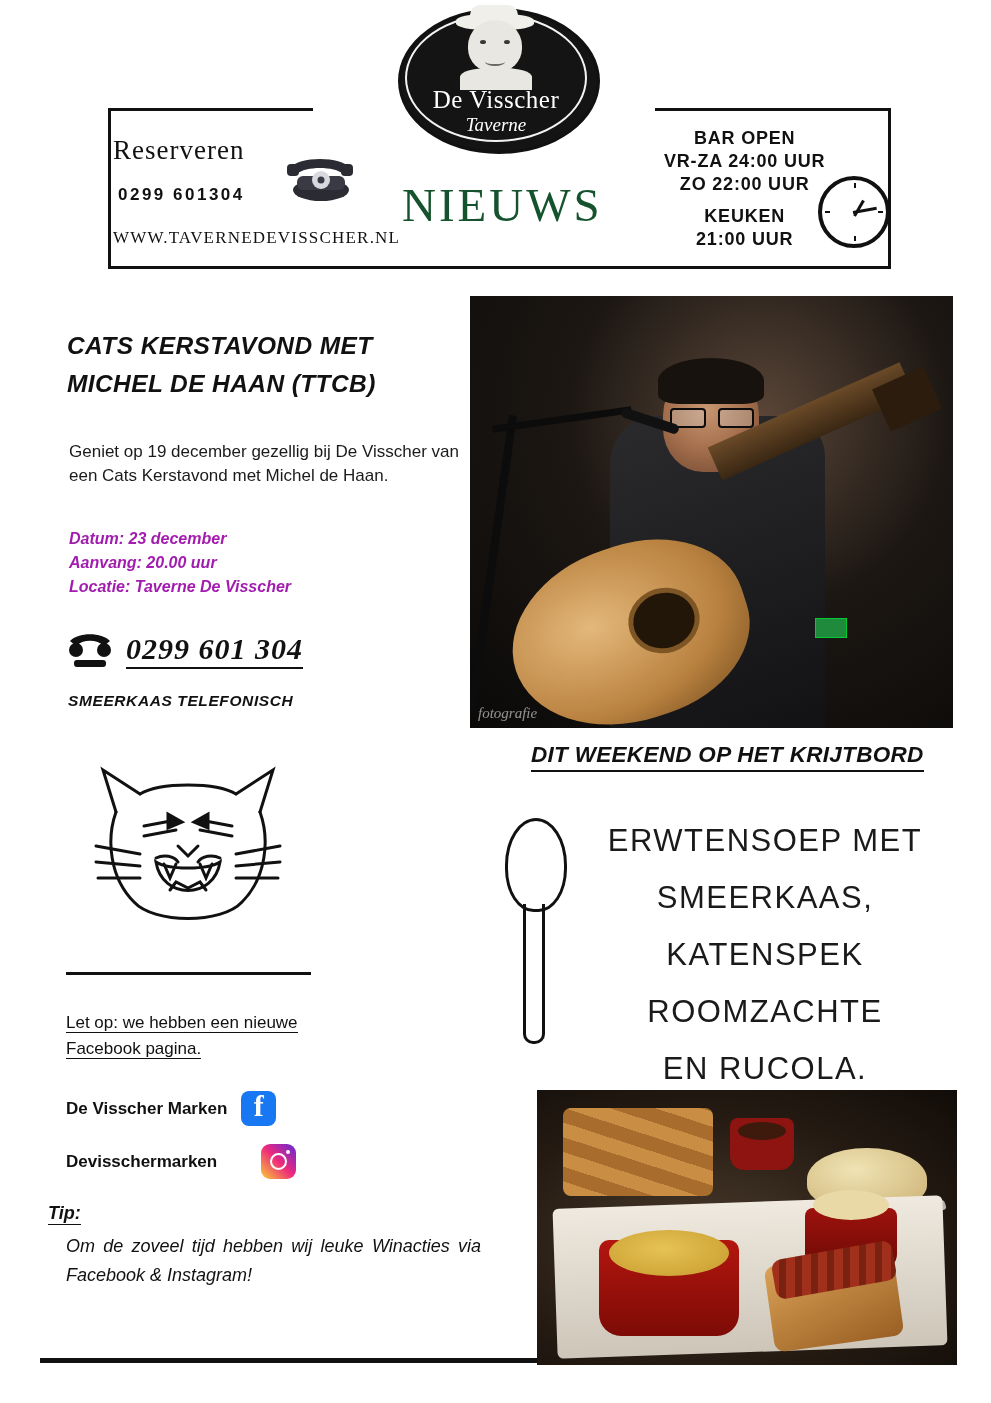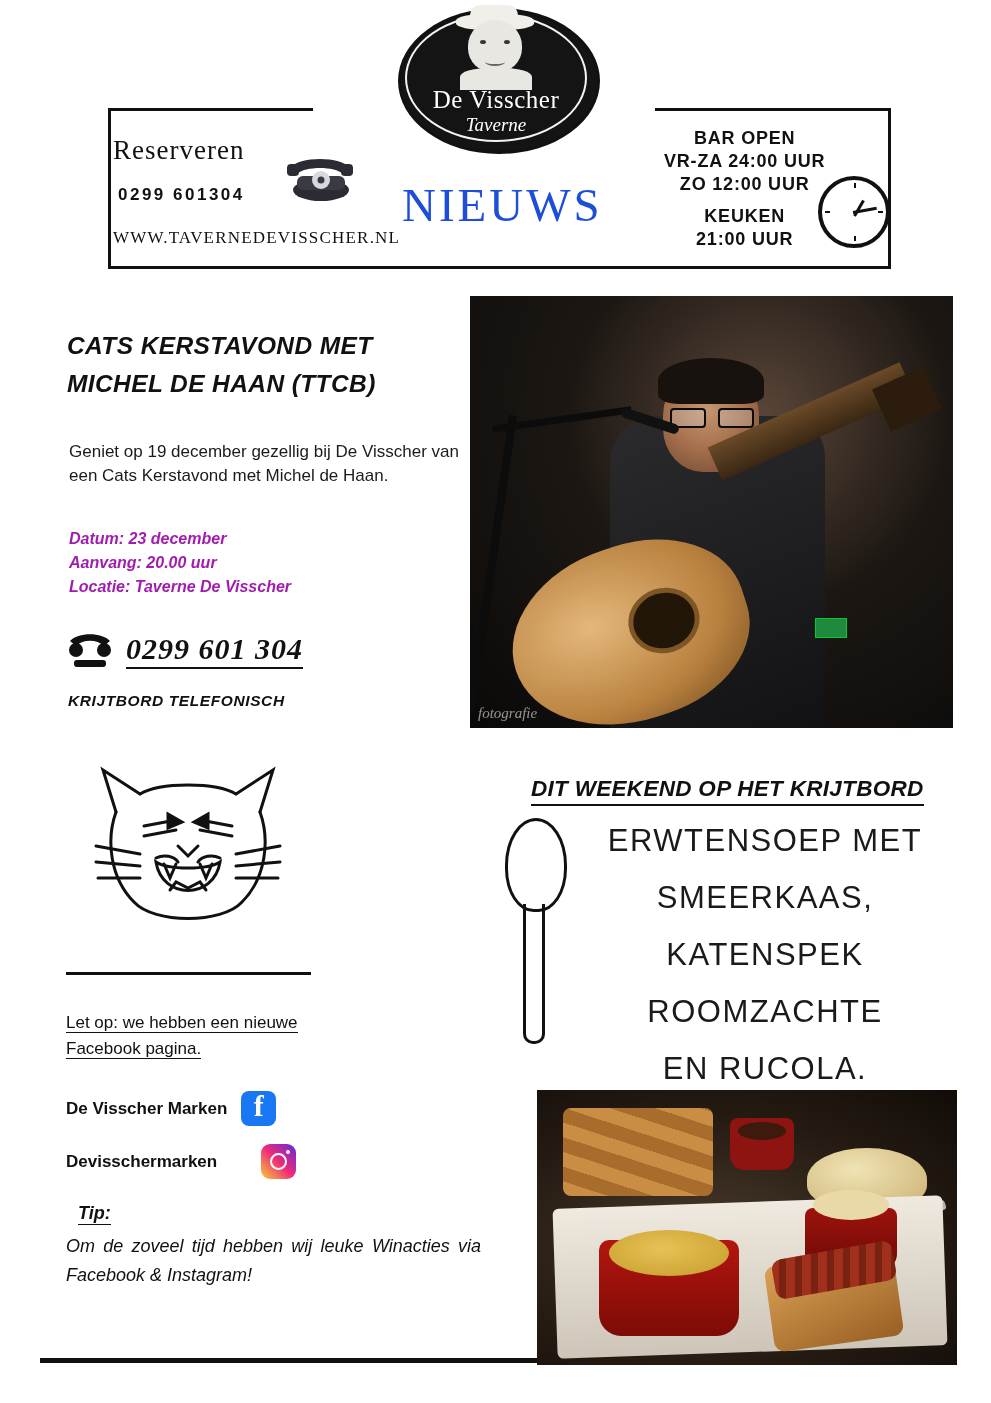--- a/index.html
+++ b/index.html
@@ -174,21 +174,21 @@
     font-style: italic;
     font-size: 19px;
     color: #ffffff;
   }
   .nieuws {
     position: absolute;
     left: 402px; top: 178px;
     font-family: "Liberation Serif", serif;
     font-size: 47px;
     letter-spacing: 3px;
-    color: #1d4ed8;
+    color: #14532d;
   }
 
   .hours {
     position: absolute;
     left: 664px; top: 127px;
     font-family: "Liberation Sans", sans-serif;
     font-size: 18px;
     font-weight: bold;
     letter-spacing: 0.8px;
     line-height: 23px;
@@ -361,21 +361,21 @@
     content: "";
     position: absolute;
     right: 6px; top: 6px;
     width: 4px; height: 4px;
     border-radius: 50%;
     background: #fff;
   }
 
   .tip-title {
     position: absolute;
-    left: 78px; top: 1203px;
+    left: 48px; top: 1203px;
     font-size: 18px;
     font-weight: bold;
     font-style: italic;
     border-bottom: 1.5px solid #111;
   }
   .tip-body {
     position: absolute;
     left: 66px; top: 1232px;
     width: 415px;
     font-size: 18px;
@@ -504,21 +504,21 @@
     position: absolute;
     left: 8px; bottom: 6px;
     font-family: "Liberation Serif", serif;
     font-style: italic;
     font-size: 15px;
     color: rgba(255,255,255,0.55);
   }
 
   .krijtbord-title {
     position: absolute;
-    left: 531px; top: 776px;
+    left: 531px; top: 742px;
     font-size: 22.5px;
     font-weight: bold;
     font-style: italic;
     letter-spacing: 0.3px;
     border-bottom: 2.5px solid #111;
     padding-bottom: 2px;
   }
 
   .spoon {
     position: absolute;
@@ -687,21 +687,21 @@
     <div class="logo-body"></div>
     <div class="logo-name">De Visscher</div>
     <div class="logo-sub">Taverne</div>
   </div>
 
   <div class="nieuws">NIEUWS</div>
 
   <div class="hours">
     <div>BAR OPEN</div>
     <div>VR-ZA 24:00 UUR</div>
-    <div>ZO 12:00 UUR</div>
+    <div>ZO 22:00 UUR</div>
     <div class="gap"></div>
     <div>KEUKEN</div>
     <div>21:00 UUR</div>
   </div>
 
   <div class="clock">
     <div class="clock-ticks">
       <span style="top:3px;"></span>
       <span style="bottom:3px;"></span>
       <span style="top:31px; left:3px; width:5px; height:2px;"></span>
@@ -727,21 +727,21 @@
   <span class="tel-icon">
     <svg viewBox="0 0 44 36" width="44" height="36">
       <path d="M2 8 C10 -1, 34 -1, 42 8 L36 13 C29 6, 15 6, 8 13 Z" fill="#111"></path>
       <circle cx="8" cy="17" r="7" fill="#111"></circle>
       <circle cx="36" cy="17" r="7" fill="#111"></circle>
       <rect x="6" y="27" width="32" height="7" rx="3" fill="#111"></rect>
     </svg>
   </span>
   <span class="tel-number">0299 601 304</span>
 </div>
-<div class="reserve-sub">KRIJTBORD TELEFONISCH</div>
+<div class="reserve-sub">SMEERKAAS TELEFONISCH</div>
 
 <div class="cat-logo">
   <svg viewBox="0 0 220 200" width="220" height="200">
     <g fill="none" stroke="#111" stroke-width="3" stroke-linecap="round">
       <path d="M38 62 L25 20 L62 44"></path>
       <path d="M182 62 L195 20 L158 44"></path>
       <path d="M62 44 C82 32, 138 32, 158 44"></path>
       <path d="M38 62 C28 90, 32 128, 56 152 C76 174, 144 174, 164 152 C188 128, 192 90, 182 62"></path>
       <path d="M66 76 L98 70 M66 86 L98 80"></path>
       <path d="M154 76 L122 70 M154 86 L122 80"></path>

